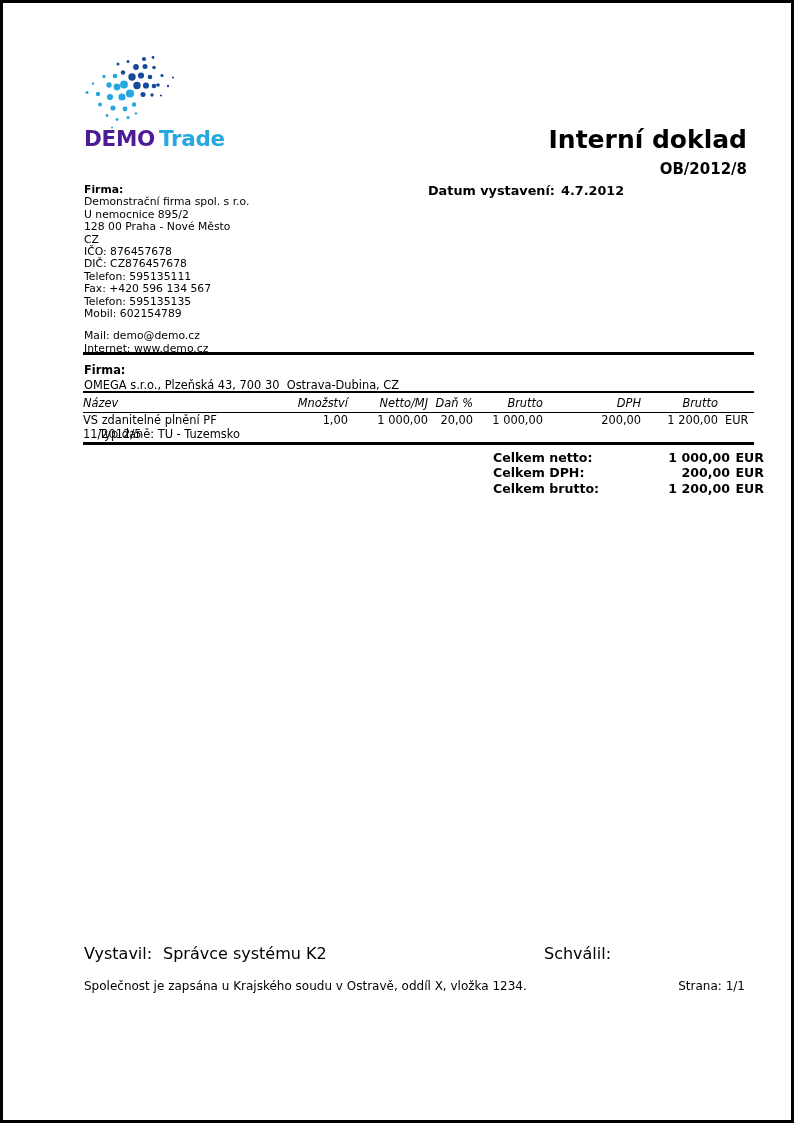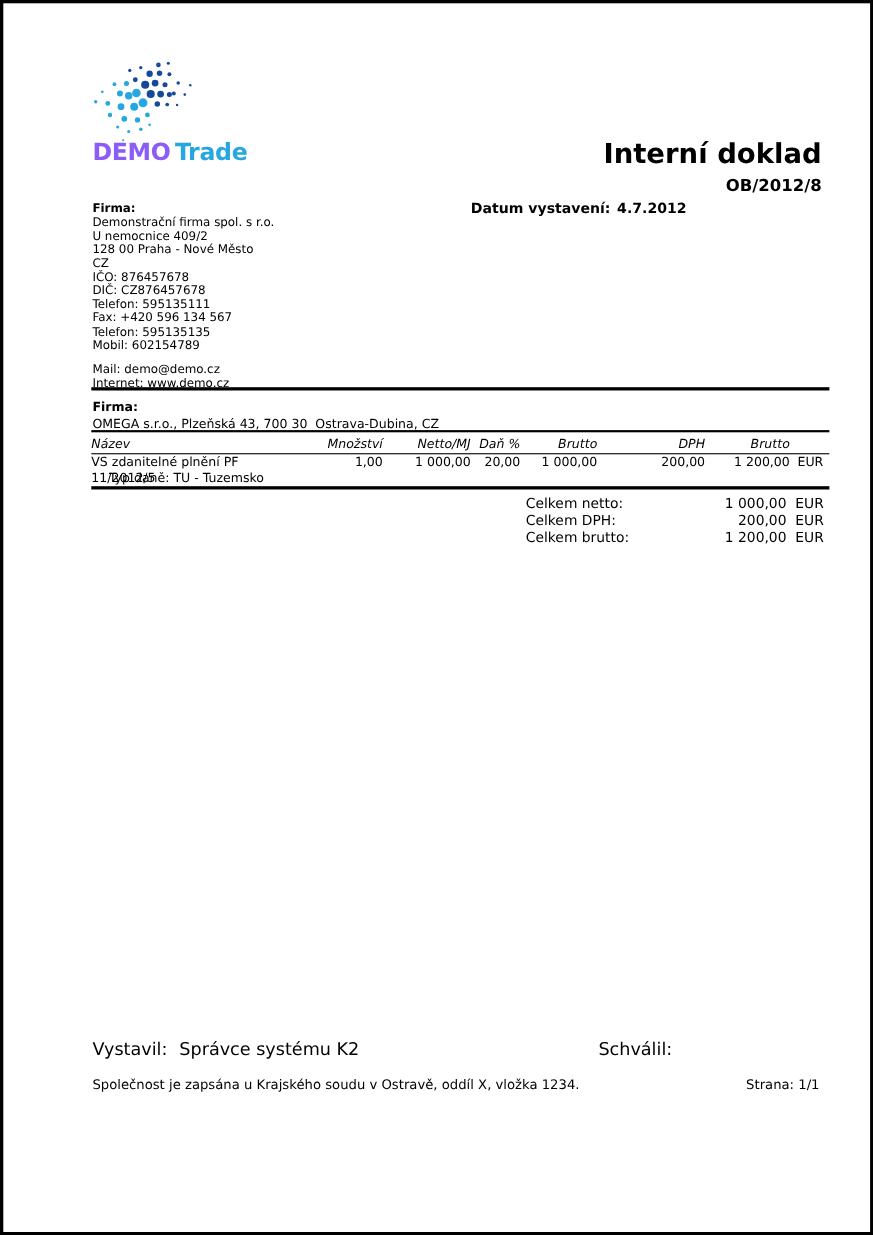--- a/index.html
+++ b/index.html
@@ -9,21 +9,21 @@
     box-sizing: border-box;
     border: 3px solid #000;
     background: #fff;
     font-family: "DejaVu Sans", "Liberation Sans", sans-serif;
     color: #000;
     overflow: hidden;
   }
   
   .logo-dots { position: absolute; left: 81px; top: 48px; width: 100px; height: 82px; }
   .logo-text { position: absolute; left: 81px; top: 123px; font-size: 21.5px; font-weight: bold; letter-spacing: -0.3px; }
-  .logo-text .demo  { color: #8b5cf6; }
+  .logo-text .demo  { color: #4c1d95; }
   .logo-text .trade { color: #26a7e0; margin-left: 4px; }
   
   .doc-title  { position: absolute; right: 44px; top: 122px; font-size: 25px; font-weight: bold; }
   .doc-number { position: absolute; right: 44px; top: 157px; font-size: 15px; font-weight: bold; }
   .issue-row  { position: absolute; left: 425px; top: 180px; font-size: 12.8px; font-weight: bold; }
   .issue-row .lbl { display: inline-block; width: 133px; }
   
   .supplier { position: absolute; left: 81px; top: 181px; font-size: 10.8px; line-height: 12.4px; }
   .supplier .bold { font-weight: bold; }
   .supplier .spacer { height: 10px; }
@@ -46,21 +46,21 @@
     display: grid;
     grid-template-columns: 190px 75px 80px 45px 70px 98px 77px 36px;
     font-size: 11.4px;
   }
   .grid-row .num { text-align: right; }
   .grid-row .cur { padding-left: 7px; }
   .table-head { top: 393px; font-style: italic; padding-bottom: 2px; border-bottom: 1px solid #000; }
   .table-data { top: 410px; }
   .table-note { position: absolute; left: 96px; top: 424px; font-size: 11.4px; }
   
-  .totals { position: absolute; left: 475px; top: 447px; width: 273px; font-size: 12.6px; font-weight: normal; line-height: 15.4px; }
+  .totals { position: absolute; left: 490px; top: 447px; width: 273px; font-size: 12.6px; font-weight: bold; line-height: 15.4px; }
   .totals .trow { display: flex; }
   .totals .tval { margin-left: auto; text-align: right; }
   .totals .tcur { width: 34px; text-align: right; padding-right: 2px; }
   
   .sign-row { position: absolute; left: 81px; right: 46px; top: 941px; font-size: 16px; }
   .sign-row .vyst-lbl { display: inline-block; width: 79px; }
   .sign-row .schv { position: absolute; left: 460px; top: 0; }
   .reg-row { position: absolute; left: 81px; right: 46px; top: 976px; font-size: 12px; display: flex; justify-content: space-between; }
 </style>
 </head>
@@ -121,21 +121,21 @@
 
   <div class="doc-title">Interní doklad</div>
   <div class="doc-number">OB/2012/8</div>
   <div class="issue-row">
     <span class="lbl">Datum vystavení:</span><span>4.7.2012</span>
   </div>
 
   <div class="supplier">
     <div class="bold">Firma:</div>
     <div>Demonstrační firma spol. s r.o.</div>
-    <div>U nemocnice 409/2</div>
+    <div>U nemocnice 895/2</div>
     <div>128 00 Praha - Nové Město</div>
     <div>CZ</div>
     <div>IČO: 876457678</div>
     <div>DIČ: CZ876457678</div>
     <div>Telefon: 595135111</div>
     <div>Fax: +420 596 134 567</div>
     <div>Telefon: 595135135</div>
     <div>Mobil: 602154789</div>
     <div class="spacer"></div>
     <div>Mail: demo@demo.cz</div>

